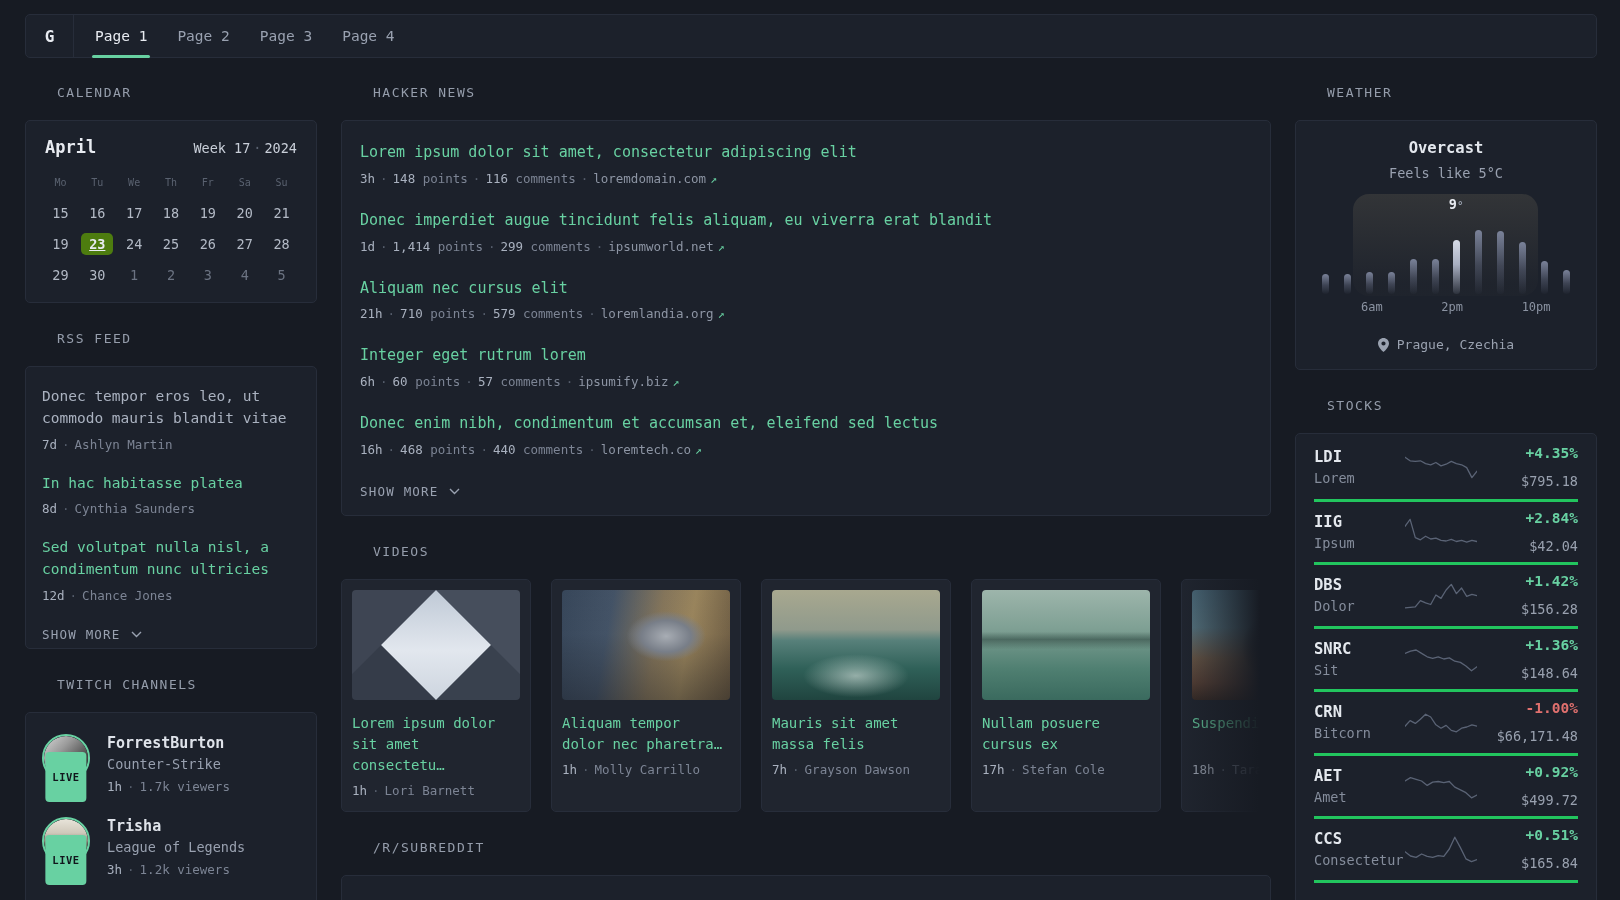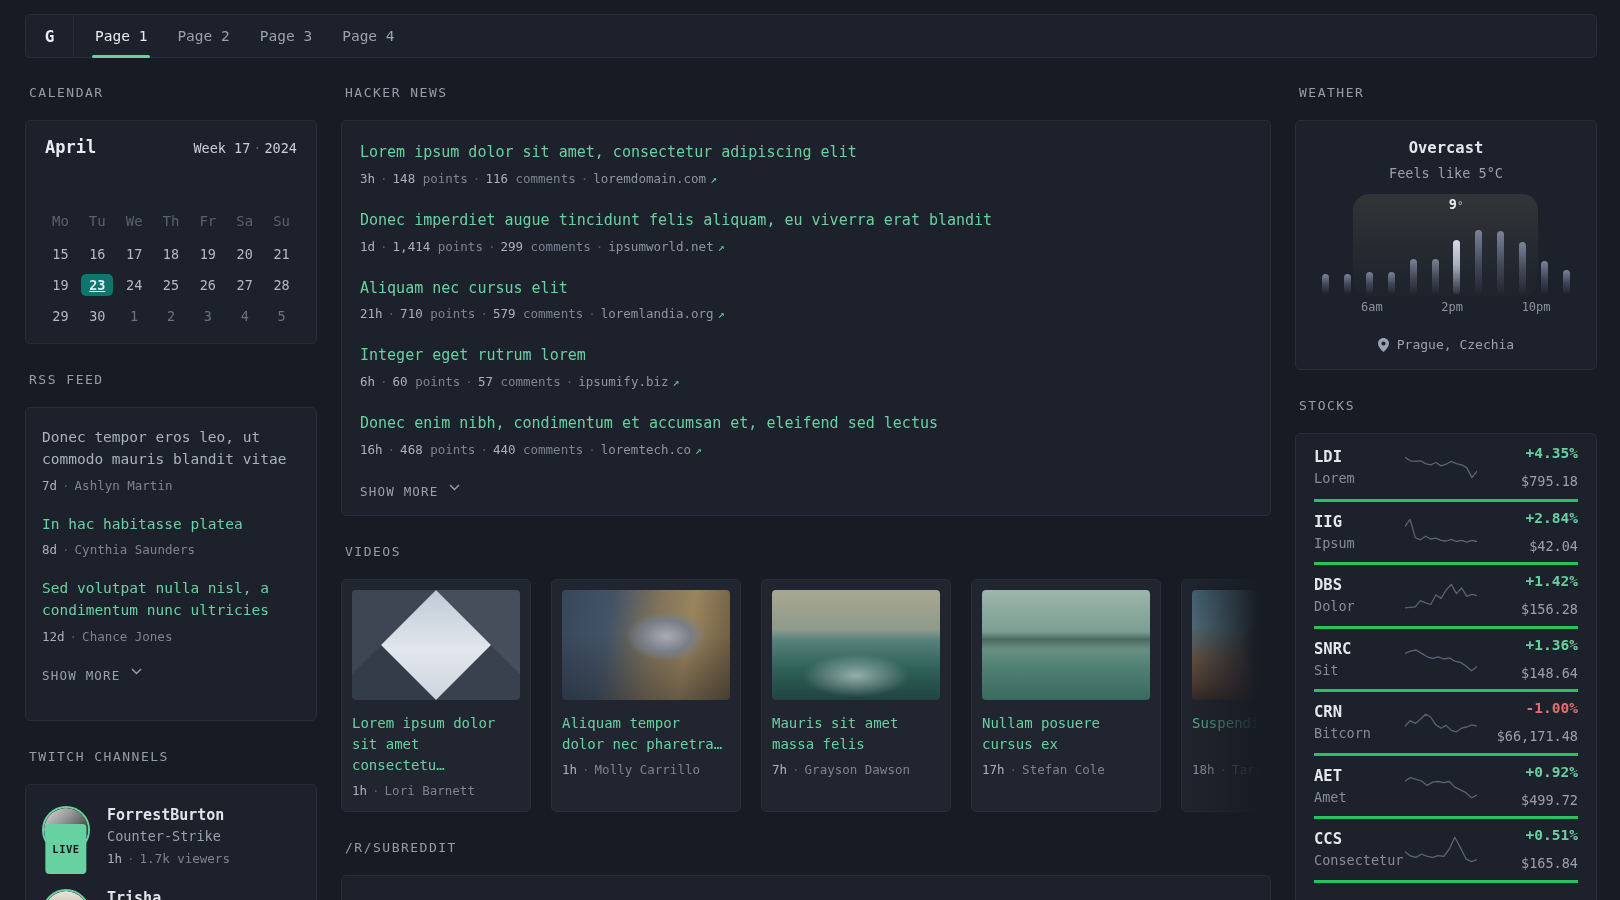--- a/index.html
+++ b/index.html
@@ -18,43 +18,43 @@
   .tabs{display:flex;padding-left:6px;}
   .tab{position:relative;display:flex;align-items:center;padding:0 15px;font-size:14.5px;color:var(--dim);cursor:pointer;}
   .tab.active{color:var(--bright);font-weight:normal;}
   .tab.active::after{content:'';position:absolute;left:12px;right:12px;bottom:-1px;height:3px;border-radius:2px;background:var(--green);}
 
   .columns{display:flex;gap:24px;align-items:flex-start;}
   .col-left{width:292px;flex:none;}
   .col-mid{flex:1;min-width:0;}
   .col-right{width:302px;flex:none;}
   .section{margin-bottom:28px;}
-  .section-title{font-size:13px;font-weight:normal;letter-spacing:1.5px;color:#959dab;margin:0 0 20px 4px;}
+  .section-title{font-size:13px;font-weight:normal;letter-spacing:1.5px;color:#959dab;margin:0 0 20px 32px;}
   .card{background:var(--card);border:1px solid var(--border);border-radius:5px;}
 
   
   .cal{padding:16px 16px 12px;}
   .cal-head{display:flex;justify-content:space-between;align-items:baseline;padding:0 3px;}
   .cal-month{font-size:17px;font-weight:bold;color:var(--bright);}
   .cal-week{font-size:13.5px;color:#c9cfd9;}
   .cal-week .sep{color:var(--faint);margin:0 3px;}
   .cal-grid{display:grid;grid-template-columns:repeat(7,1fr);margin-top:13px;text-align:center;}
-  .cal-dow{font-size:14px;color:var(--faint);padding:7px 0 9px;margin-top:36px;}
+  .cal-dow{font-size:10px;color:var(--faint);padding:7px 0 9px;}
   .cal-day{height:31px;display:flex;align-items:center;justify-content:center;font-size:13.5px;color:#b3bac6;}
   .cal-day .dn{padding:3px 8px;border-radius:5px;}
   .cal-day.dim{color:#6b7382;}
-  .cal-day.selected .dn{background:#0f766e;color:var(--bright);font-weight:bold;text-decoration:underline;}
-
-  
-  .rss{padding:19px 16px 36px;}
+  .cal-day.selected .dn{background:#4d7c0f;color:var(--bright);font-weight:bold;text-decoration:underline;}
+
+  
+  .rss{padding:19px 16px 5px;}
   .feed-item{margin-bottom:21px;}
   .feed-title{font-size:14.5px;line-height:1.5;color:#aab2c0;cursor:pointer;}
   .feed-title.hl{color:var(--green);}
   .feed-meta{font-size:12.5px;margin-top:5px;color:var(--dim2);}
-  .show-more{display:inline-flex;align-items:flex-start;gap:10px;font-family:inherit;font-size:12.5px;letter-spacing:1.2px;color:#99a1b0;background:none;border:none;cursor:pointer;padding:0;}
+  .show-more{display:inline-flex;align-items:center;gap:10px;font-family:inherit;font-size:12.5px;letter-spacing:1.2px;color:#99a1b0;background:none;border:none;cursor:pointer;padding:0;}
   .show-more svg{stroke:#99a1b0;}
 
   
   .tw{padding:21px 16px 10px;}
   .tw-row{display:flex;gap:17px;margin-bottom:23px;}
   .tw-avwrap{position:relative;width:48px;flex:none;}
   .ring{width:48px;height:48px;border-radius:50%;border:2px solid var(--green);overflow:hidden;}
   .ring .photo{width:100%;height:100%;border-radius:50%;}
   .live-badge{position:absolute;left:50%;transform:translateX(-50%);bottom:-8px;background:var(--green);color:#11151c;font-size:10.5px;font-weight:bold;letter-spacing:.5px;padding:19px 7px;border-radius:4px;}
   .tw-name{font-size:15px;font-weight:bold;color:#dfe3ea;margin-bottom:4px;cursor:pointer;}

